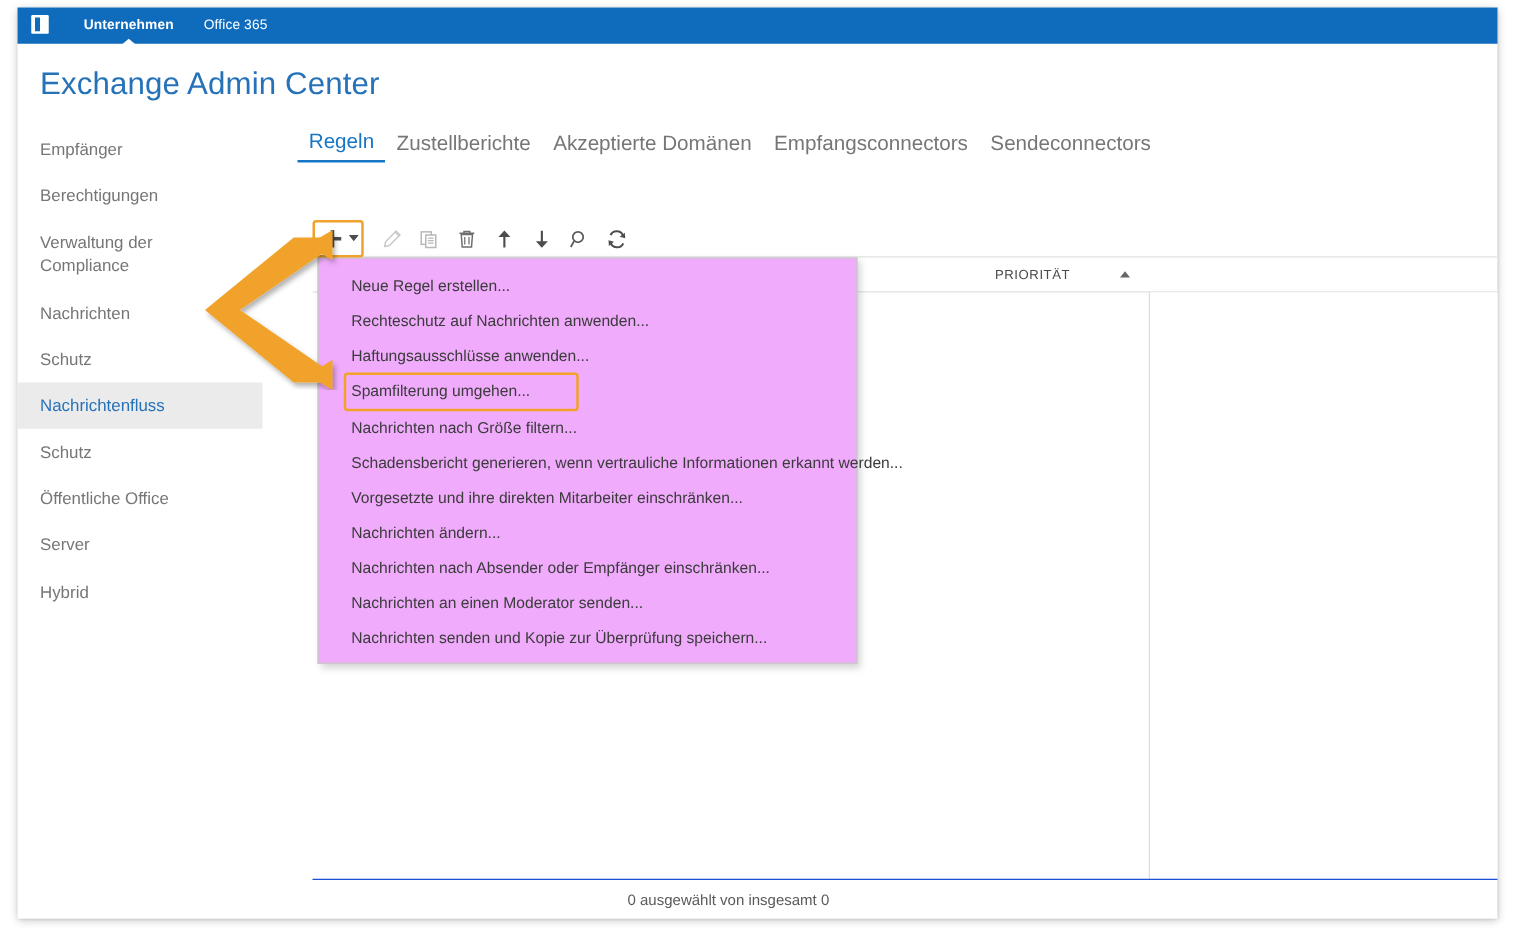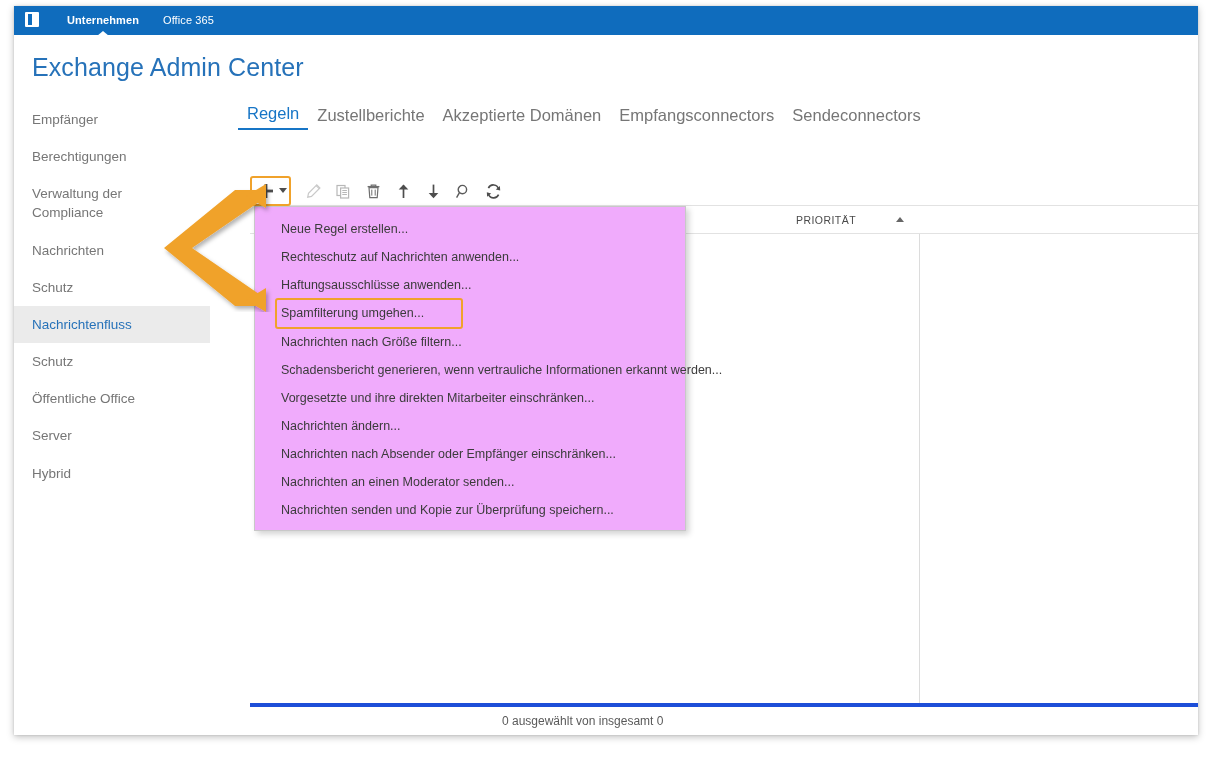--- a/index.html
+++ b/index.html
@@ -192,21 +192,21 @@
     position: absolute;
     left: 671px; top: 28px; right: 0; bottom: 0;
     background: #ffffff;
   }
 
   
   #status-bar {
     position: absolute;
     left: 236px; right: 0; bottom: 0;
     height: 32px;
-    border-top: 4px solid #1d4ed8;
+    border-top: 1px solid #1d4ed8;
     display: flex;
     align-items: center;
     justify-content: flex-start;
   }
   #status-text {
     font-size: 12px;
     color: #5A5A5A;
     margin-left: 252px;
   }
 

